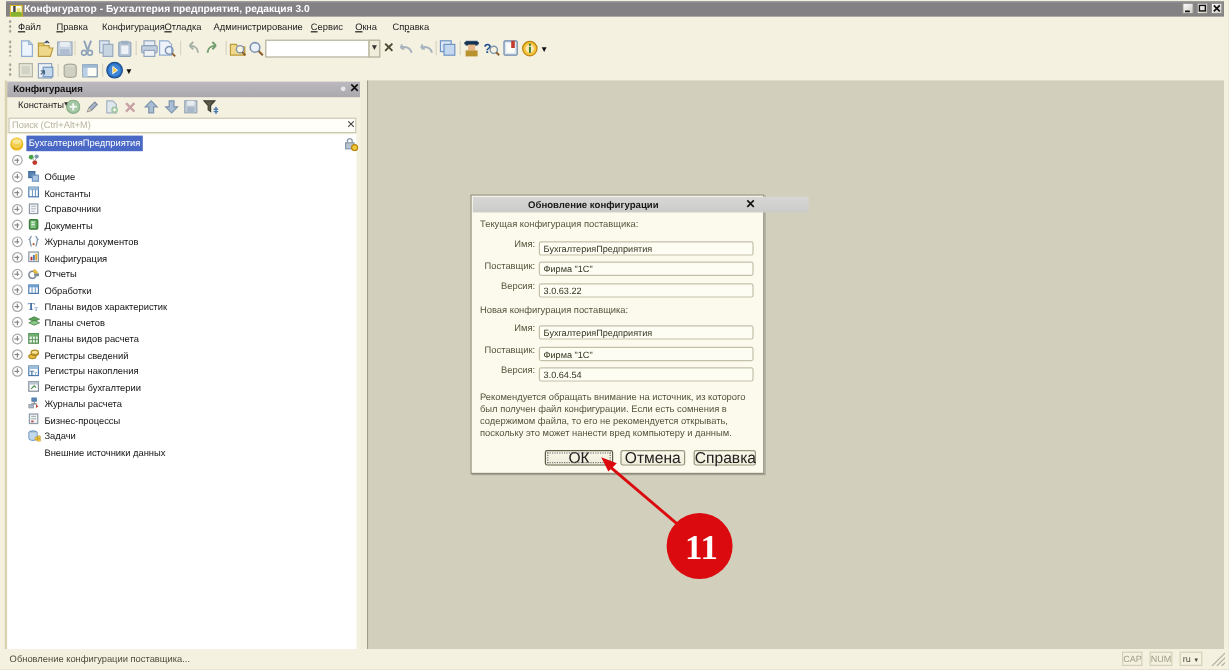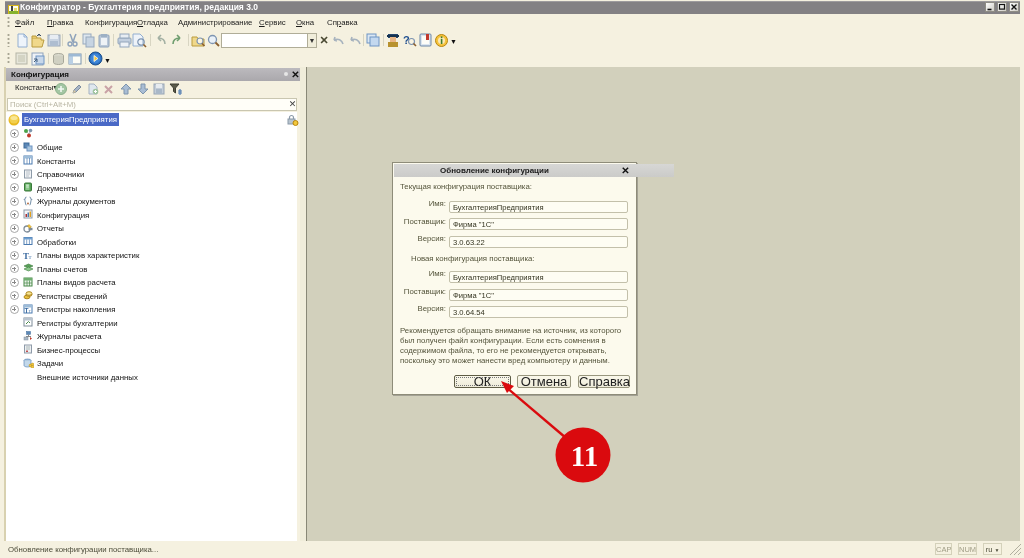--- a/index.html
+++ b/index.html
@@ -466,21 +466,21 @@
   <div class="abs" id="dlgtitle"><span>Обновление конфигурации</span></div>
   <div class="abs" style="left:620px;top:165px;width:11px;height:11px;font-weight:bold;font-size:10px;line-height:11px;text-align:center;color:#111;">✕</div>
   <div id="dlgbody">
     <div class="dlabel" style="left:400px;top:182px;">Текущая конфигурация поставщика:</div>
     <div class="dlabel" style="left:390px;top:199px;width:56px;text-align:right;">Имя:</div>
     <div class="dinput" style="top:201px;">БухгалтерияПредприятия</div>
     <div class="dlabel" style="left:390px;top:217px;width:56px;text-align:right;">Поставщик:</div>
     <div class="dinput" style="top:218px;">Фирма "1С"</div>
     <div class="dlabel" style="left:390px;top:234px;width:56px;text-align:right;">Версия:</div>
     <div class="dinput" style="top:236px;">3.0.63.22</div>
-    <div class="dlabel" style="left:400px;top:254px;margin-left:11px;">Новая конфигурация поставщика:</div>
+    <div class="dlabel" style="left:400px;top:254px;">Новая конфигурация поставщика:</div>
     <div class="dlabel" style="left:390px;top:269px;width:56px;text-align:right;">Имя:</div>
     <div class="dinput" style="top:271px;">БухгалтерияПредприятия</div>
     <div class="dlabel" style="left:390px;top:287px;width:56px;text-align:right;">Поставщик:</div>
     <div class="dinput" style="top:289px;">Фирма "1С"</div>
     <div class="dlabel" style="left:390px;top:304px;width:56px;text-align:right;">Версия:</div>
     <div class="dinput" style="top:306px;">3.0.64.54</div>
     <div class="dlabel" style="left:400px;top:326px;">Рекомендуется обращать внимание на источник, из которого</div>
     <div class="dlabel" style="left:400px;top:336px;">был получен файл конфигурации. Если есть сомнения в</div>
     <div class="dlabel" style="left:400px;top:346px;">содержимом файла, то его не рекомендуется открывать,</div>
     <div class="dlabel" style="left:400px;top:356px;">поскольку это может нанести вред компьютеру и данным.</div>

